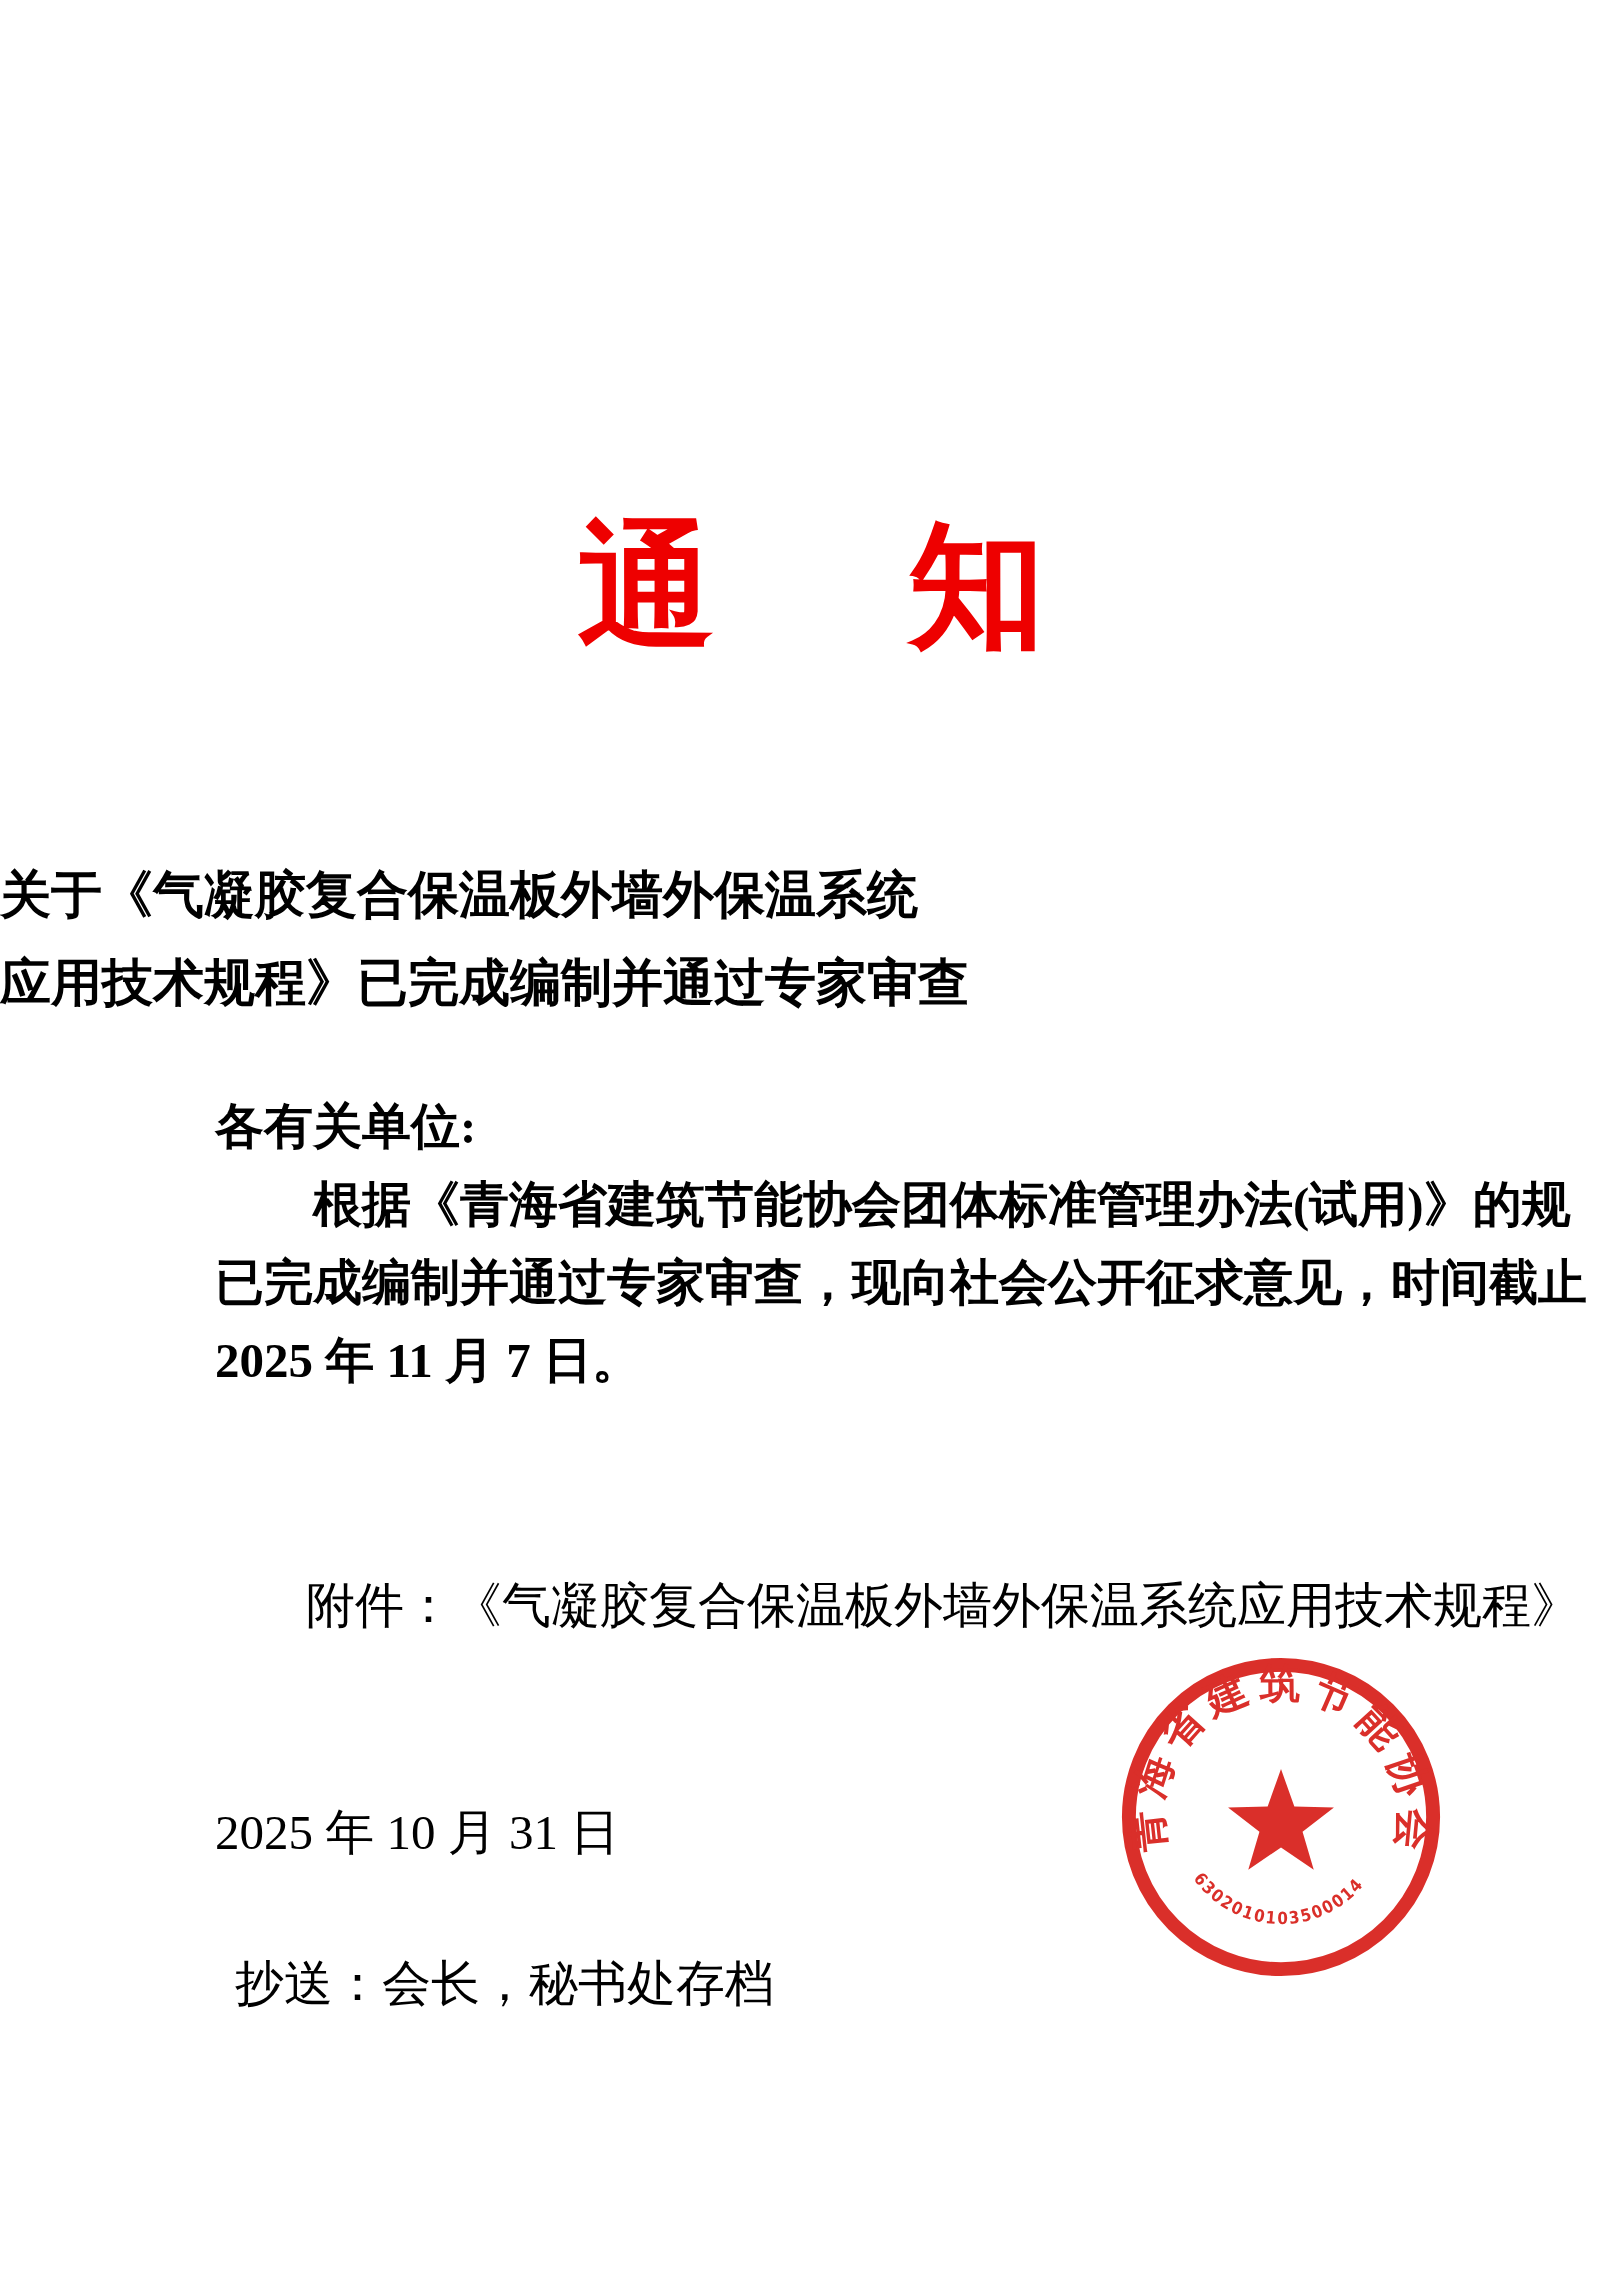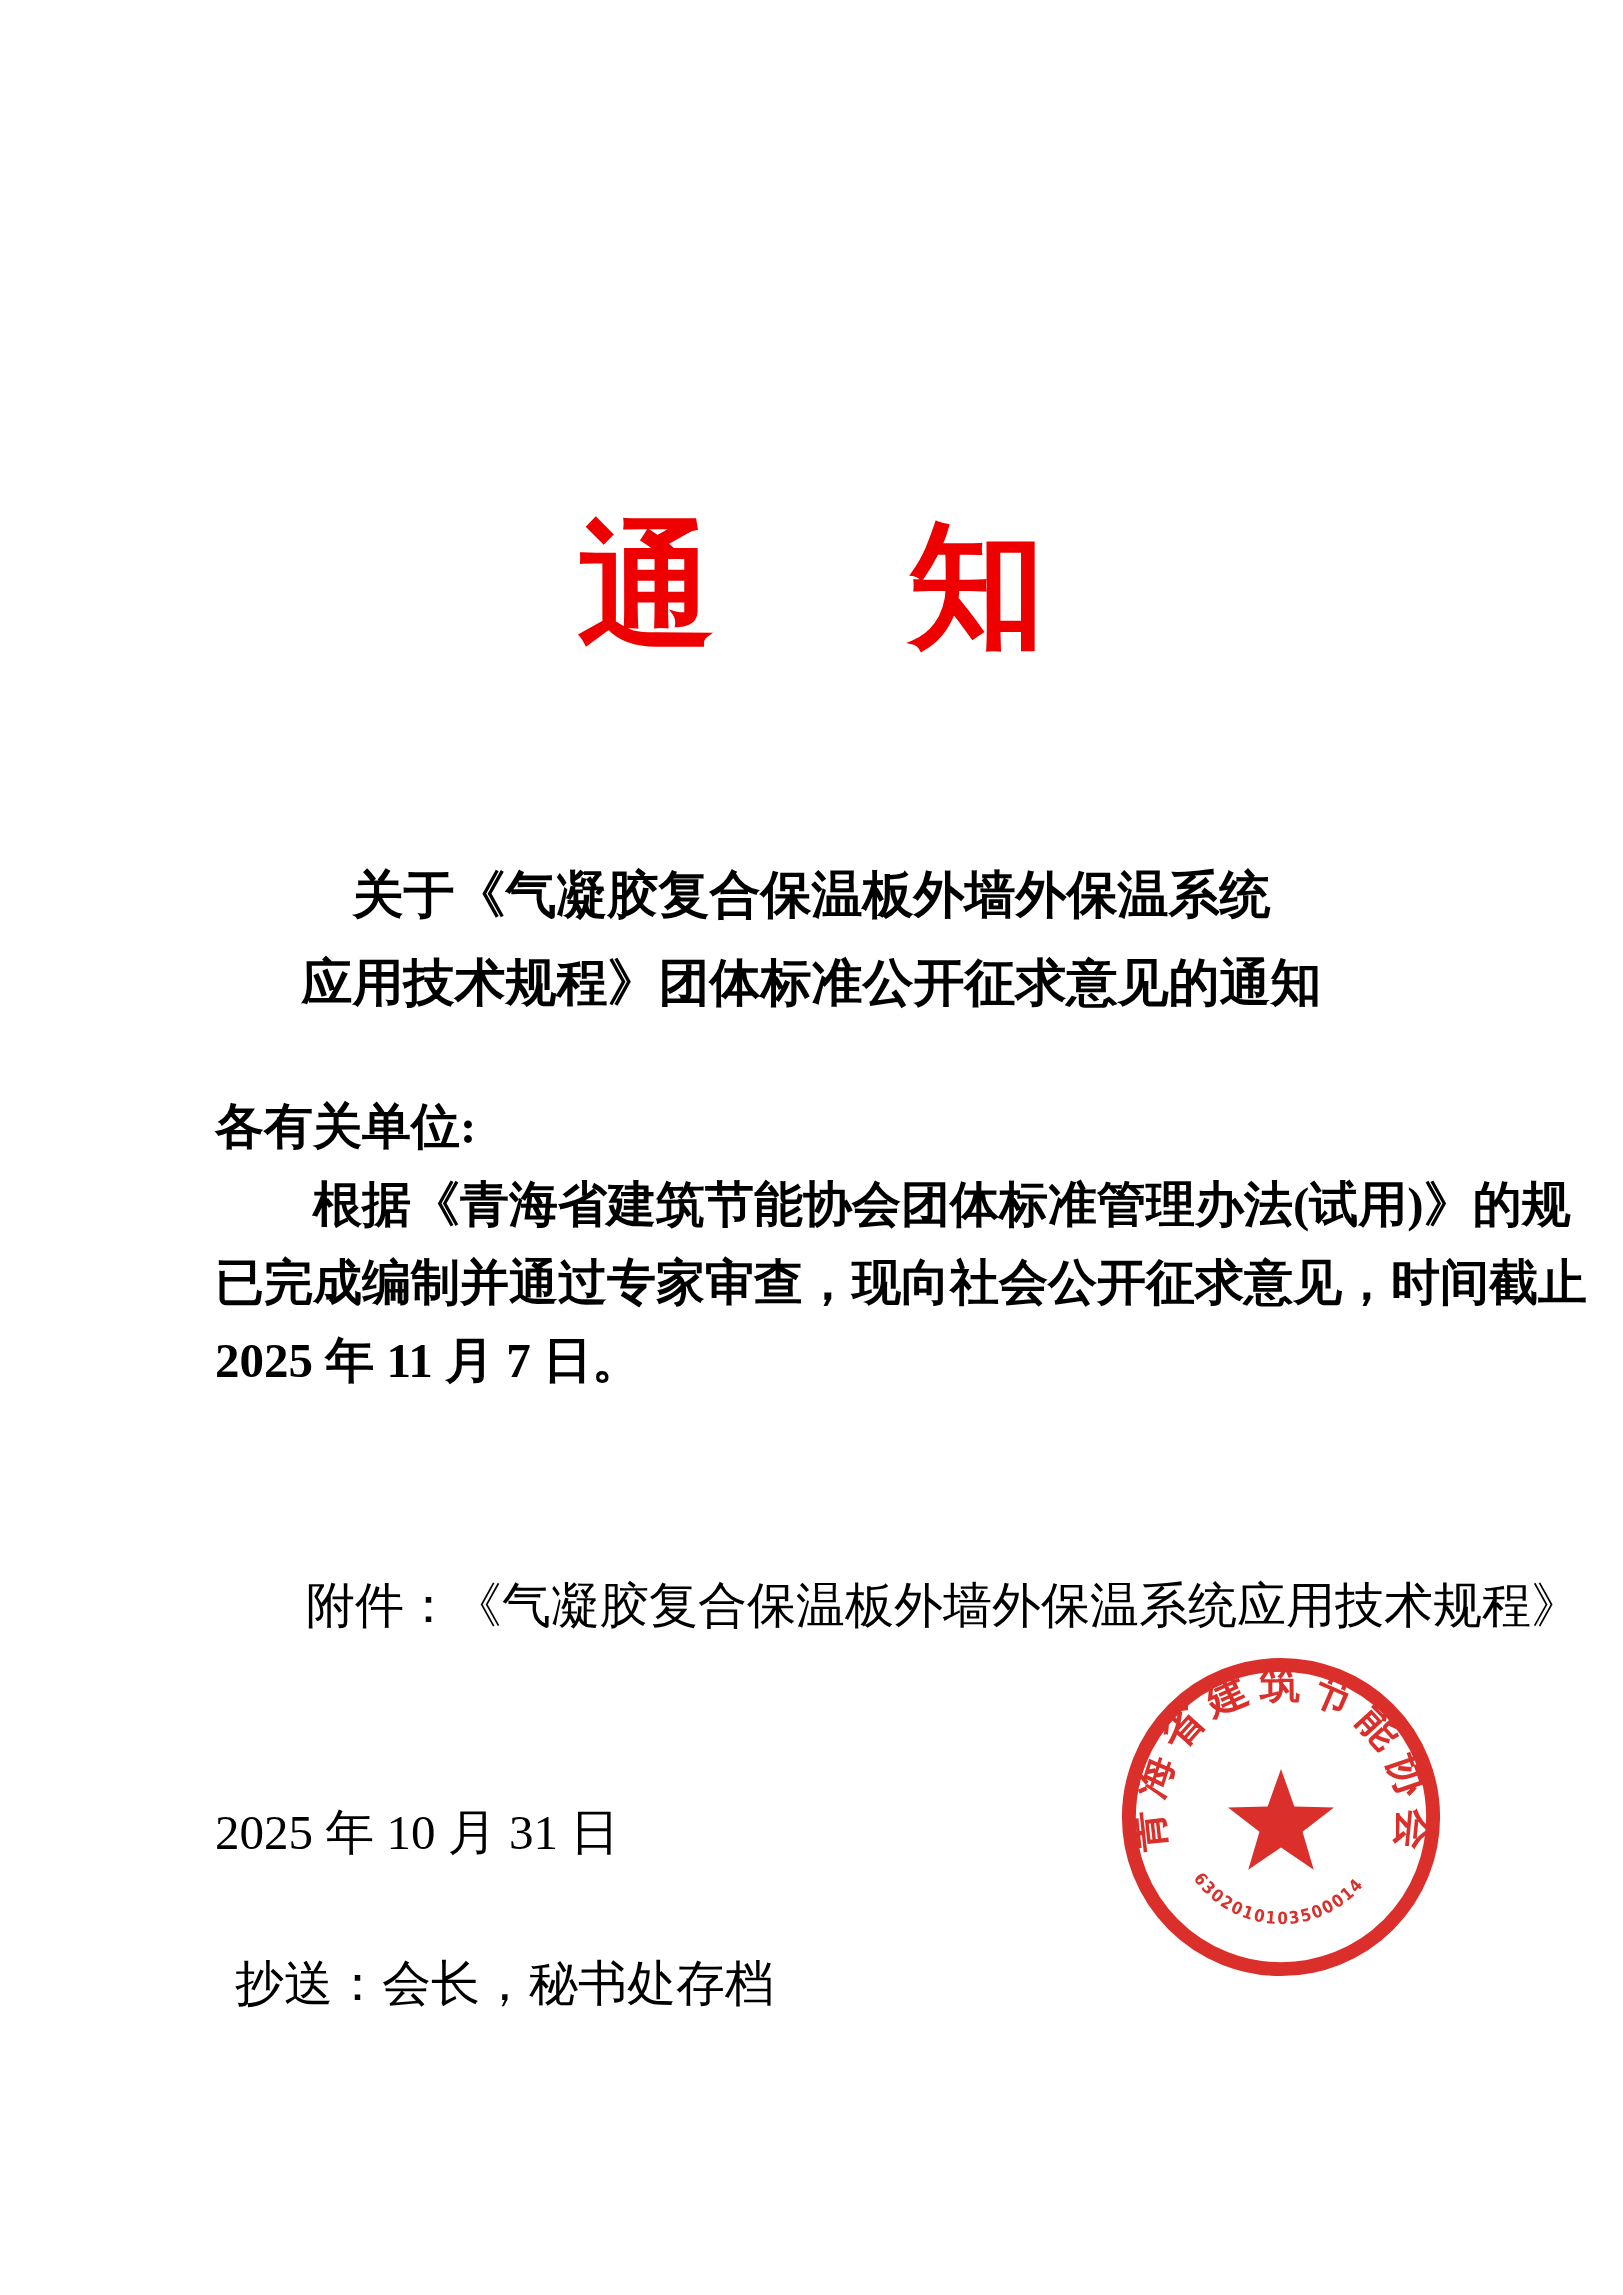--- a/index.html
+++ b/index.html
@@ -25,21 +25,21 @@
     line-height: 1.05;
     font-weight: bold;
     color: var(--title-red, #ee0000);
   }
   
   .heading {
     position: absolute;
     top: 851px;
     left: 0;
     right: 0;
-    text-align: center;
+    text-align: left;
     font-size: 51px;
     font-weight: bold;
     line-height: 88px;
     white-space: nowrap;
   }
   
   .body-block {
     position: absolute;
     top: 1088px;
     left: 215px;
@@ -109,21 +109,21 @@
 
 <div class="page">
 
   <div class="title-row">
     <span>通</span>
     <span>知</span>
   </div>
 
   <div class="heading">
     <div>关于《气凝胶复合保温板外墙外保温系统</div>
-    <div>应用技术规程》团体标准公开征求意见的通知</div>
+    <div>应用技术规程》已完成编制并通过专家审查</div>
   </div>
 
   <div class="body-block">
     <div class="para-line">各有关单位:</div>
     <div class="para-line indent">根据《青海省建筑节能协会团体标准管理办法(试用)》的规</div>
     <div class="para-line">已完成编制并通过专家审查，现向社会公开征求意见，时间截止</div>
     <div class="para-line">2025 年 11 月 7 日。</div>
   </div>
 
   <div class="attach-block">

